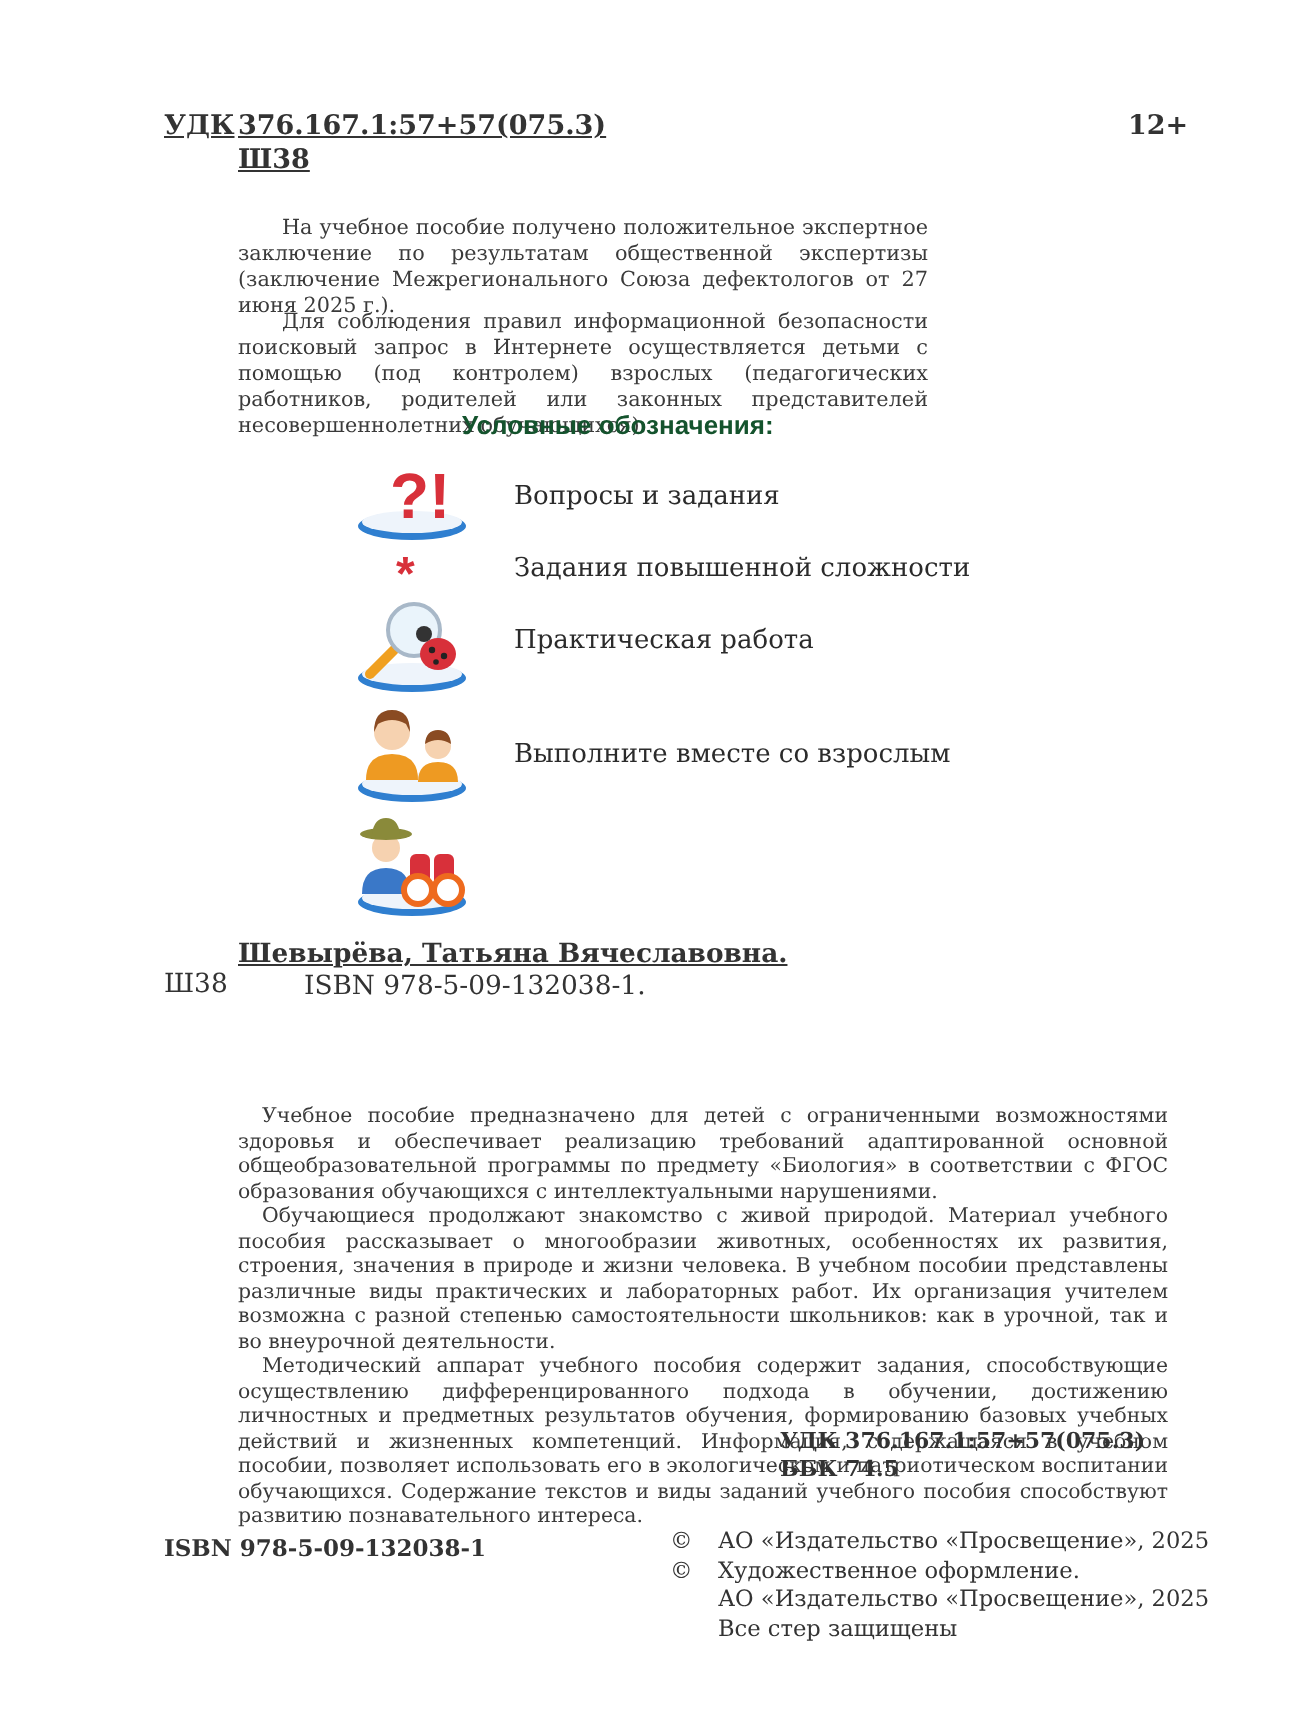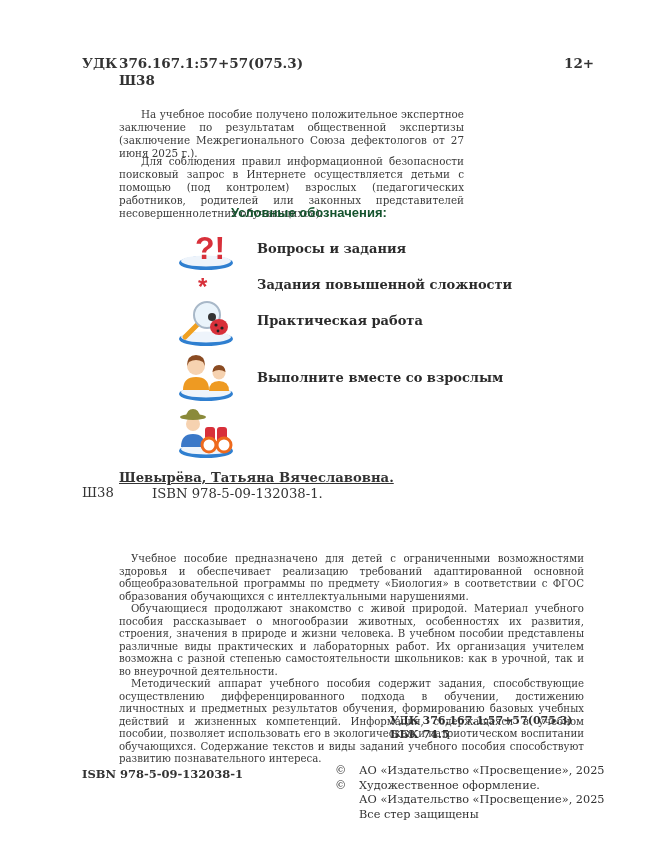--- a/index.html
+++ b/index.html
@@ -1,28 +1,28 @@
 <!DOCTYPE html>
 <html><head>
   <meta charset="utf-8">
   <style>
     html, body { margin:0; padding:0; }
     body { width:650px; height:865px; background:#ffffff; position:relative; overflow:hidden;
       font-family:"DejaVu Serif", "Liberation Serif", serif; color:#2a2a2a; }
     .abs { position:absolute; }
     .cls { font-size:13.5px; line-height:17px; font-weight:bold; color:#333; }
-    .cls-row { display:flex; }
+    .cls-row { display:flex;text-decoration:underline; }
     .cls-key { width:37px; }
     .age { font-size:13.5px; font-weight:bold; color:#333; }
     .para { font-size:10.4px; line-height:13px; color:#3a3a3a; text-align:justify; }
     .para p { margin:0; text-indent:22px; }
     .legend-title { font-family:"Liberation Sans", sans-serif; font-weight:bold; font-size:13px; color:#14532d; }
     .legend-item { position:absolute; left:175px; display:flex; align-items:center; }
     .legend-icon { width:62px; height:54px; position:relative; }
-    .legend-label { position:absolute; left:82px; font-size:13px; font-weight:bold; color:#2b2b2b; white-space:nowrap; }
+    .legend-label { position:absolute; left:82px; font-size:13px; font-weight:normal; color:#2b2b2b; white-space:nowrap; }
     .biblio { font-size:13.2px; line-height:15.5px; color:#333; }
     .biblio .author { font-weight:bold;text-decoration:underline; }
     .biblio .indent { text-indent:33px; }
     .annot { font-size:10.2px; line-height:12.5px; color:#3a3a3a; text-align:justify; }
     .annot p { margin:0; text-indent:12px; }
     .udk-right { font-size:11px; line-height:14px; font-weight:bold; color:#333; }
     .isbn-foot { font-size:11.5px; font-weight:bold; color:#333; }
     .copy { font-size:11.3px; line-height:14.6px; color:#333; }
     .copy-row { display:flex; }
     .copy-sym { width:24px; }

